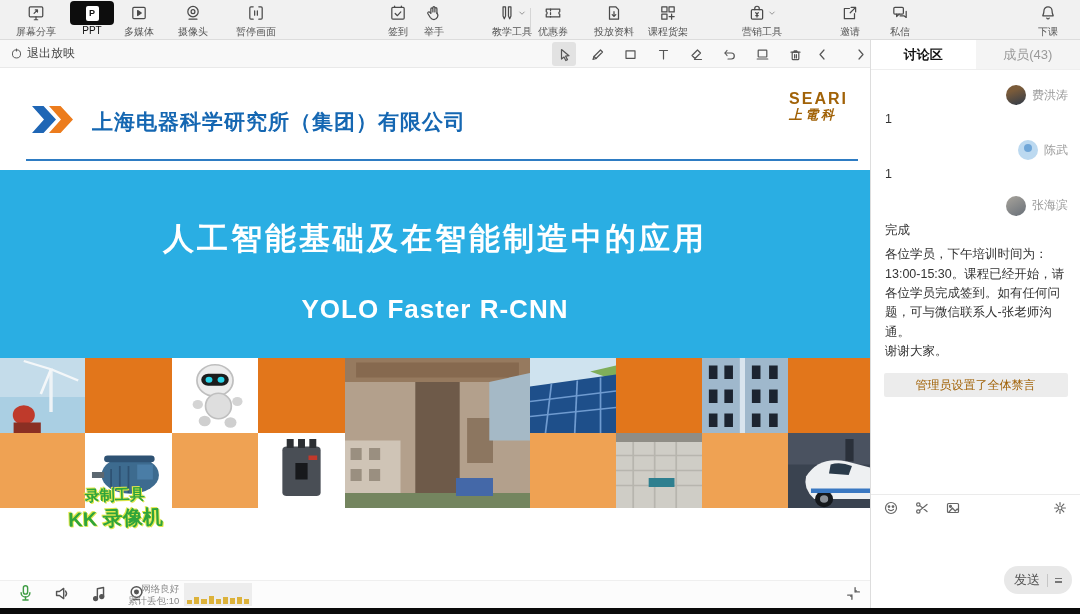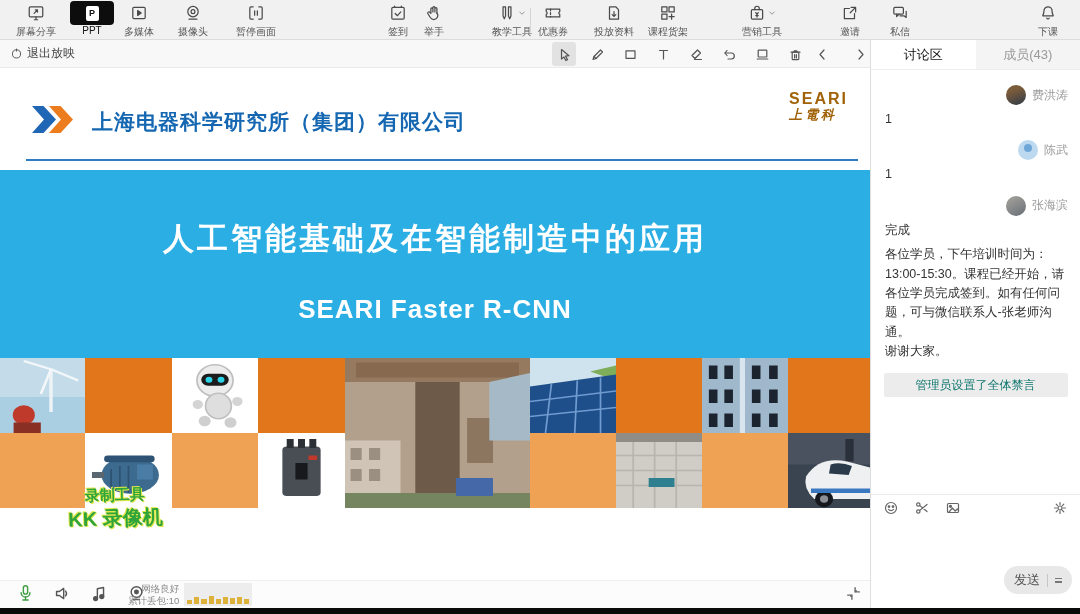--- a/index.html
+++ b/index.html
@@ -75,36 +75,36 @@
 
   .bottom-edge { position:absolute; left:0; right:0; bottom:0; height:6px; background:#0a0a0a; z-index:9; }
 
   
   .sidebar { position:absolute; top:40px; left:870px; width:210px; height:568px; background:#fff; border-left:1px solid #ddd; display:flex; flex-direction:column; }
   .panel-title { height:26px; display:flex; align-items:center; padding:0 8px; font-size:11.5px; color:#2b2b2b; border-bottom:2px solid #1f1f1f; }
   .panel-title .txt { flex:1; white-space:nowrap; overflow:hidden; }
   .panel-title svg { width:11px; height:11px; stroke:#666; fill:none; stroke-width:1.4; stroke-linecap:round; }
   .tabs { height:30px; display:flex; border-bottom:1px solid #eee; }
   .tab { flex:1; display:flex; align-items:center; justify-content:center; font-size:13px; }
-  .tab.active { background:#fff; color:#111; font-weight:normal; }
+  .tab.active { background:#fff; color:#111; font-weight:bold; }
   .tab.idle { background:#f4f4f4; color:#999; }
 
   .chat { flex:1; overflow:hidden; padding:4px 12px 0; }
   .msg-head { display:flex; align-items:center; gap:6px; margin-top:11px;justify-content:flex-end; }
   .avatar { width:20px; height:20px; border-radius:50%; flex:none; position:relative; }
   .avatar.a1 { background:linear-gradient(160deg,#7a5b3a 30%,#2e3a4a); }
   .avatar.a2 { background:#bcd9f0; }
   .avatar.a2::after { content:""; position:absolute; left:6px; top:4px; width:8px; height:8px; border-radius:50%; background:#6fa6d8; }
   .avatar.a3 { background:linear-gradient(150deg,#a8a49c,#686f78); }
   .avatar.a4 { background:#27344f; }
   .avatar.a4::after { content:""; position:absolute; left:6px; top:4px; width:8px; height:8px; border-radius:50%; background:#c8cfdb; }
   .mname { font-size:12px; color:#9a9a9a; }
   .badge { font-size:10px; color:#5a96d8; background:#ddebfb; border-radius:2px; padding:1px 3px; }
   .mtext { margin:5px 0 0 2px; font-size:12.5px; color:#333; line-height:1.55; }
-  .sysmsg { margin:12px auto 0; width:184px; height:24px; line-height:24px; background:#ececec; color:#0f766e; font-size:12px; text-align:center; border-radius:2px; }
+  .sysmsg { margin:12px auto 0; width:184px; height:24px; line-height:24px; background:#ececec; color:#a16207; font-size:12px; text-align:center; border-radius:2px; }
 
   .chat-toolbar { height:26px; display:flex; align-items:center; gap:15px; padding:0 12px; border-top:1px solid #ebebeb; }
   .chat-toolbar svg { width:16px; height:16px; stroke:#666; fill:none; stroke-width:1.2; stroke-linecap:round; stroke-linejoin:round; }
   .chat-toolbar .right { margin-left:auto; }
 
   .input-area { height:88px; position:relative; }
   .send-btn { position:absolute; right:8px; bottom:14px; background:#e8e8e8; border-radius:15px; padding:5px 10px; display:flex; align-items:center; gap:7px; font-size:13px; color:#555; }
   .send-div { width:1px; height:13px; background:#c6c6c6; }
   .send-menu { display:flex; flex-direction:column; gap:2px; }
   .send-menu i { display:block; width:7px; height:1.5px; background:#777; }
@@ -364,21 +364,21 @@
       </div>
       <div class="company">上海电器科学研究所（集团）有限公司</div>
       <div class="header-line"></div>
       <div class="logo">
         <div class="l1">SEARI</div>
         <div class="l2">上電科</div>
       </div>
 
       <div class="banner">
         <div class="t">人工智能基础及在智能制造中的应用</div>
-        <div class="s">SEARI Faster R-CNN</div>
+        <div class="s">YOLO Faster R-CNN</div>
       </div>
 
       <div class="mosaic">
         <div class="mcol" style="width:85px;">
           <div class="cell">
             <svg viewBox="0 0 100 100" preserveAspectRatio="none">
                 <rect width="100" height="100" fill="#aacfe3"></rect>
                 <rect width="100" height="52" fill="#c4dcea"></rect>
                 <line x1="60" y1="14" x2="60" y2="72" stroke="#eef3f6" stroke-width="4"></line>
                 <line x1="60" y1="15" x2="28" y2="4" stroke="#f4f7f9" stroke-width="3"></line>

